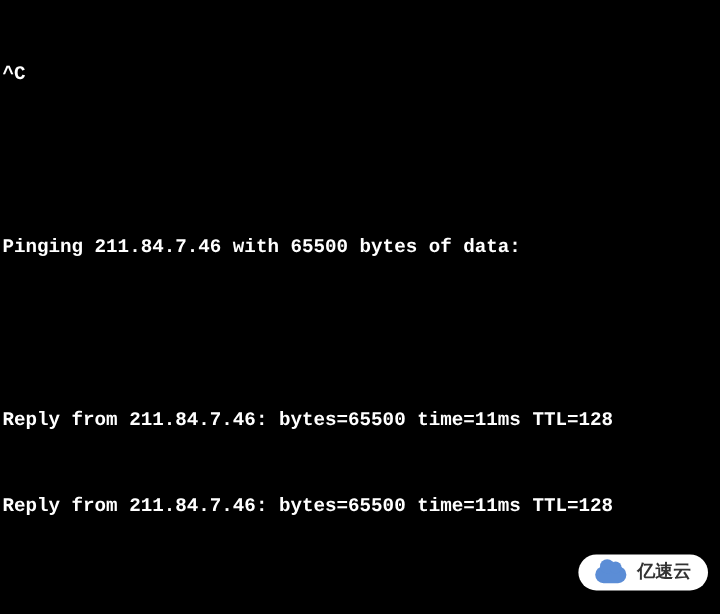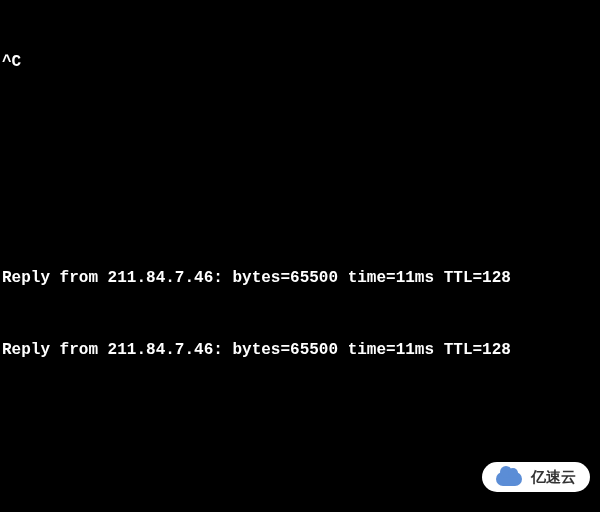--- a/index.html
+++ b/index.html
@@ -81,20 +81,21 @@
       font-size: 15px;
       font-weight: bold;
     }
   </style>
 </head>
 <body>
 
 <div class="terminal">
   <div class="line">^C</div>
   <div class="blank"></div>
+  <div class="line">Pinging 211.84.7.46 with 65500 bytes of data:</div>
   <div class="blank"></div>
   <div class="line">Reply from 211.84.7.46: bytes=65500 time=11ms TTL=128</div>
   <div class="line">Reply from 211.84.7.46: bytes=65500 time=11ms TTL=128</div>
   
   
   
   
   
   
   

